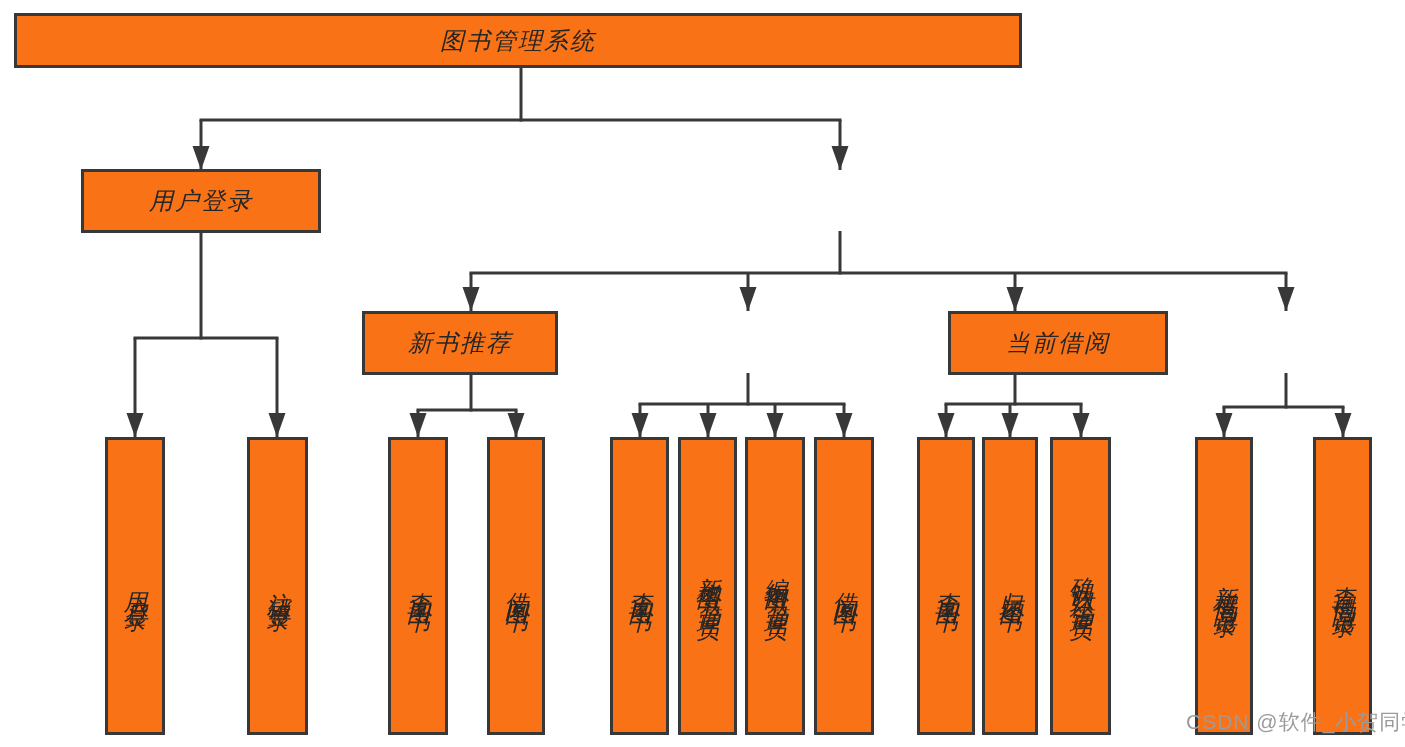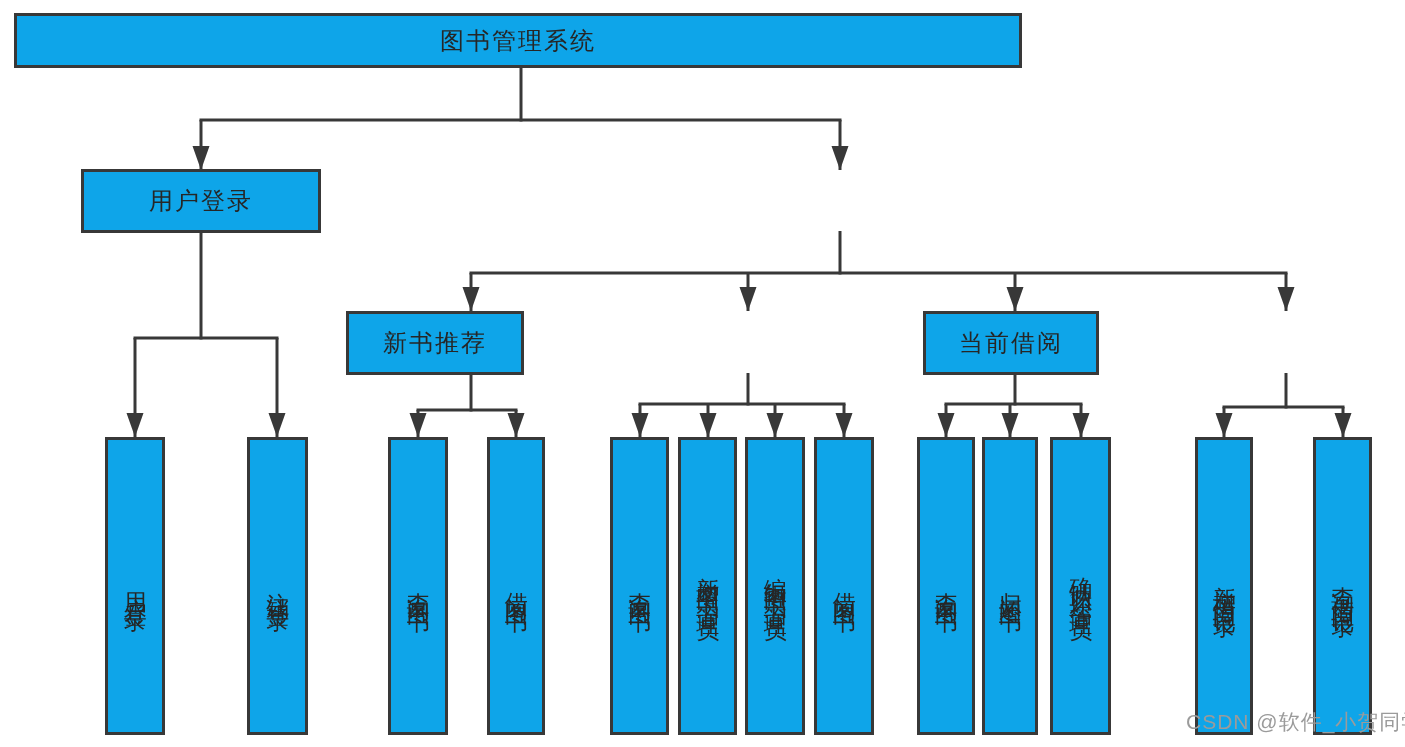--- a/index.html
+++ b/index.html
@@ -17,27 +17,28 @@
   }
   #wires {
     position: absolute;
     left: 0;
     top: 0;
     z-index: 1;
   }
   .node {
     position: absolute;
     box-sizing: border-box;
-    background: #0ea5e9;
+    background: #f97316;
     border: 3px solid #383838;
     display: flex;
     align-items: center;
     justify-content: center;
     color: #262626;
     z-index: 2;
+    font-style: italic;
   }
   .hnode {
     font-size: 24px;
     letter-spacing: 2px;
     white-space: nowrap;
   }
   .vnode > span {
     writing-mode: vertical-rl;
     text-orientation: mixed;
     font-size: 23px;
@@ -108,22 +109,22 @@
       <path d="M1222.5,407 H1344.5"></path>
       <path d="M1224,407 V437" marker-end="url(#ah)"></path>
       <path d="M1343,407 V437" marker-end="url(#ah)"></path>
     </g>
   </svg>
 
   <div class="node hnode" style="left:14px; top:13px; width:1008px; height:55px;">图书管理系统</div>
 
   <div class="node hnode" style="left:81px; top:169px; width:240px; height:64px;">用户登录</div>
 
-  <div class="node hnode" style="left:346px; top:311px; width:178px; height:64px;">新书推荐</div>
-  <div class="node hnode" style="left:923px; top:311px; width:176px; height:64px;">当前借阅</div>
+  <div class="node hnode" style="left:362px; top:311px; width:196px; height:64px;">新书推荐</div>
+  <div class="node hnode" style="left:948px; top:311px; width:220px; height:64px;">当前借阅</div>
 
   <div class="node vnode" style="left:105px; top:437px; width:60px; height:298px;">
     <span>用户登录</span>
   </div>
   <div class="node vnode" style="left:247px; top:437px; width:61px; height:298px;">
     <span>注销登录</span>
   </div>
 
   <div class="node vnode" style="left:388px; top:437px; width:60px; height:298px;">
     <span>查询图书</span>

